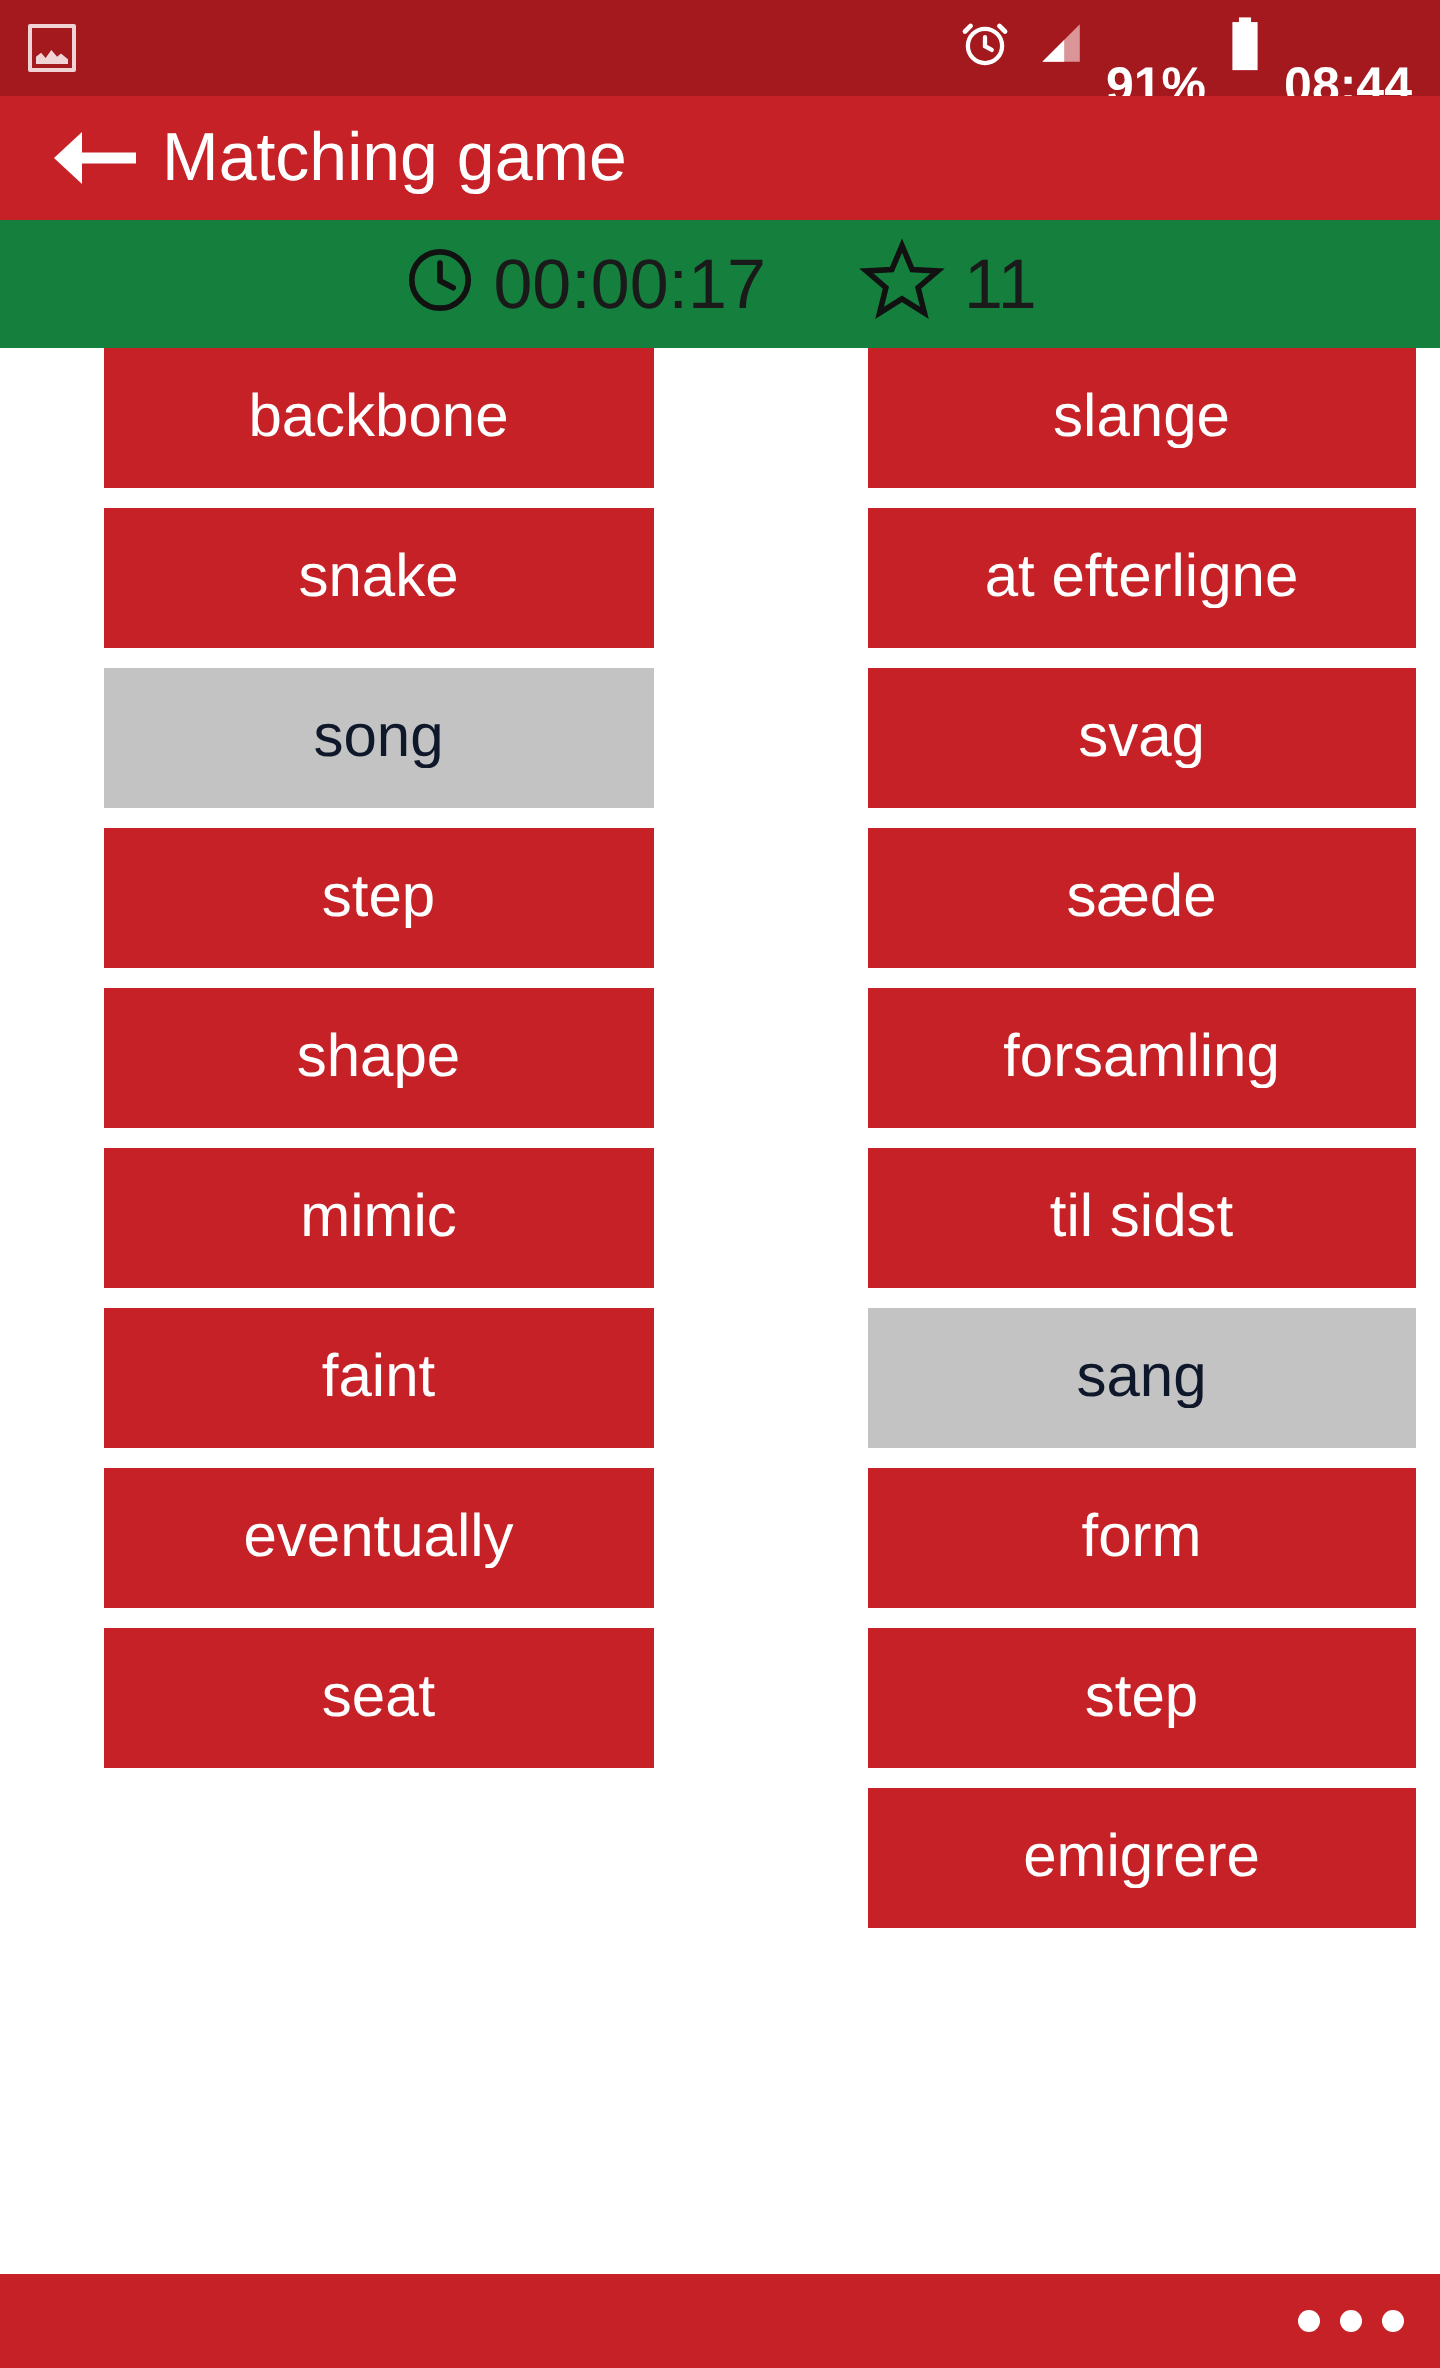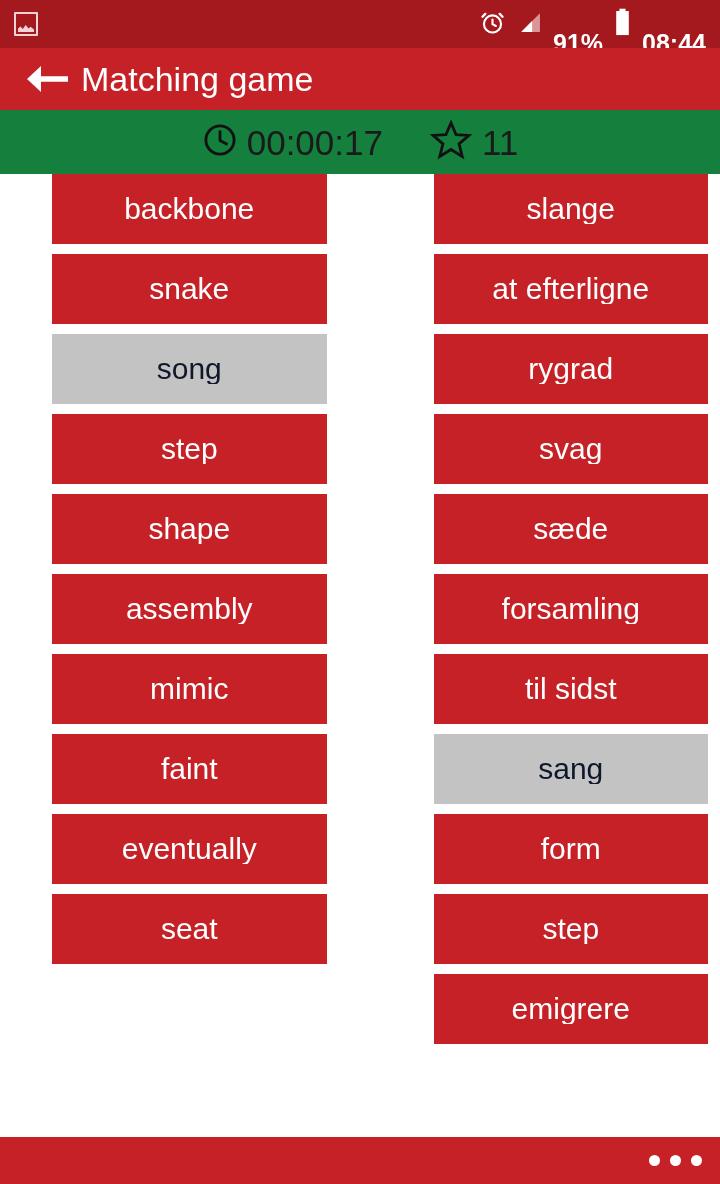--- a/index.html
+++ b/index.html
@@ -274,44 +274,38 @@
         <div class="card matched">
           <span class="card-label">song</span>
         </div>
         <div class="card">
           <span class="card-label">step</span>
         </div>
         <div class="card">
           <span class="card-label">shape</span>
         </div>
         <div class="card">
-          <span class="card-label">assembly</span>
-        </div>
-        <div class="card">
           <span class="card-label">mimic</span>
         </div>
         <div class="card">
           <span class="card-label">faint</span>
         </div>
         <div class="card">
           <span class="card-label">eventually</span>
         </div>
         <div class="card">
           <span class="card-label">seat</span>
         </div>
       </div>
     <div class="column" id="right-column">
         <div class="card">
           <span class="card-label">slange</span>
         </div>
         <div class="card">
           <span class="card-label">at efterligne</span>
-        </div>
-        <div class="card">
-          <span class="card-label">rygrad</span>
         </div>
         <div class="card">
           <span class="card-label">svag</span>
         </div>
         <div class="card">
           <span class="card-label">sæde</span>
         </div>
         <div class="card">
           <span class="card-label">forsamling</span>
         </div>

